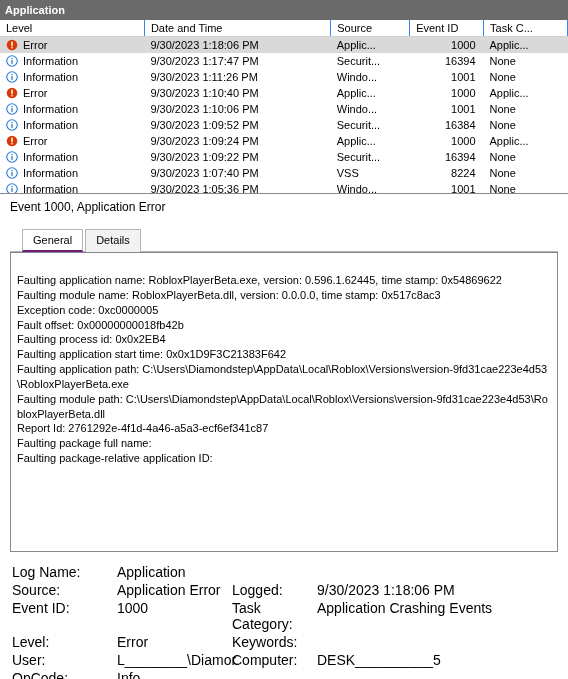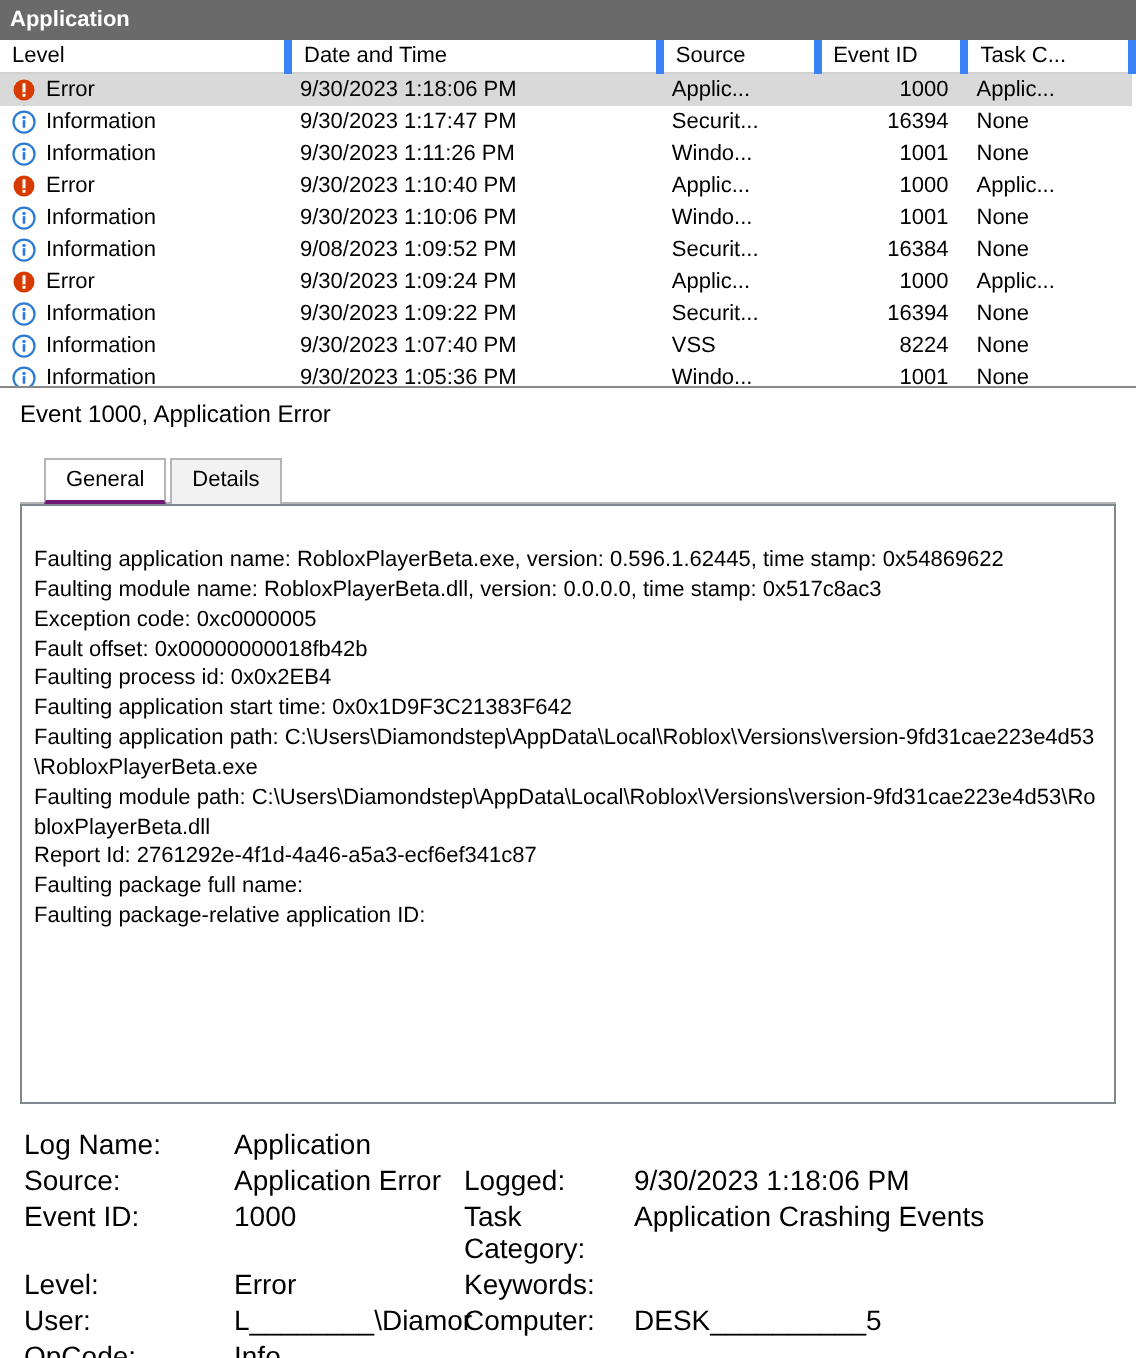--- a/index.html
+++ b/index.html
@@ -1,21 +1,21 @@
 <!DOCTYPE html>
 <html><head>
 <meta charset="utf-8">
 <style>
   * { box-sizing: border-box; }
   html, body { margin:0; padding:0; font-family: "Segoe UI", Tahoma, sans-serif; font-size:11px; background:#fff; color:#000; width:568px; height:679px; overflow:hidden; }
   .header-bar { background:#6a6a6a; color:#fff; height:20px; line-height:20px; padding:0 5px; display:flex; align-items:center; }
   .header-bar .title { font-weight:bold; margin-right:10px; }
   .event-list { border-bottom:1px solid #888; overflow:auto; height:174px; }
   table { border-collapse: collapse; width:100%; table-layout:fixed; }
-  thead th { text-align:left; font-weight:normal; background:#fff; border-right:4px solid #3b82f6; border-bottom:1px solid #d0d0d0; padding:2px 6px; color:#000; white-space:nowrap; overflow:hidden; text-overflow:ellipsis; }
+  thead th { text-align:left; font-weight:normal; background:#fff; border-right:1px solid #3b82f6; border-bottom:1px solid #d0d0d0; padding:2px 6px; color:#000; white-space:nowrap; overflow:hidden; text-overflow:ellipsis; }
   tbody td { padding:1px 6px; white-space:nowrap; overflow:hidden; text-overflow:ellipsis; }
   tbody tr { height:16px; }
   tbody tr.selected { background:#d9d9d9; }
   .icon-cell { display:flex; align-items:center; gap:5px; }
   .icon-svg { width:12px; height:12px; display:inline-block; }
   .detail-header { padding:6px 10px; font-size:12px; background:#fff; }
   .tabs { display:flex; border-bottom:1px solid #b5b5b5; padding-left:12px; }
   .tab { padding:4px 10px; border:1px solid #b5b5b5; border-bottom:none; margin-right:2px; background:#fff; position:relative; top:1px; font-size:11px; cursor:pointer; }
   .tab.active { background:#fff; border-bottom:2px solid #701a75; }
   .tab.inactive { background:#f2f2f2; }
@@ -136,21 +136,21 @@
           <td>
             <span class="icon-cell">
               <svg class="icon-svg" viewBox="0 0 16 16">
                 <circle cx="8" cy="8" r="7" fill="#fff" stroke="#2b7cd3" stroke-width="1.5"></circle>
                 <circle cx="8" cy="5" r="1.1" fill="#2b7cd3"></circle>
                 <rect x="7.1" y="6.8" width="1.8" height="5" fill="#2b7cd3"></rect>
               </svg>
               <span>Information</span>
             </span>
           </td>
-          <td>9/08/2023 1:09:52 PM</td>
+          <td>9/30/2023 1:09:52 PM</td>
           <td>Securit...</td>
           <td style="text-align:right;padding-right:8px">16384</td>
           <td>None</td>
         </tr>
         <tr>
           <td>
             <span class="icon-cell">
               <svg class="icon-svg" viewBox="0 0 16 16">
                 <circle cx="8" cy="8" r="7" fill="#d83b01"></circle>
                 <rect x="7" y="3.5" width="2" height="6" fill="#fff"></rect>

